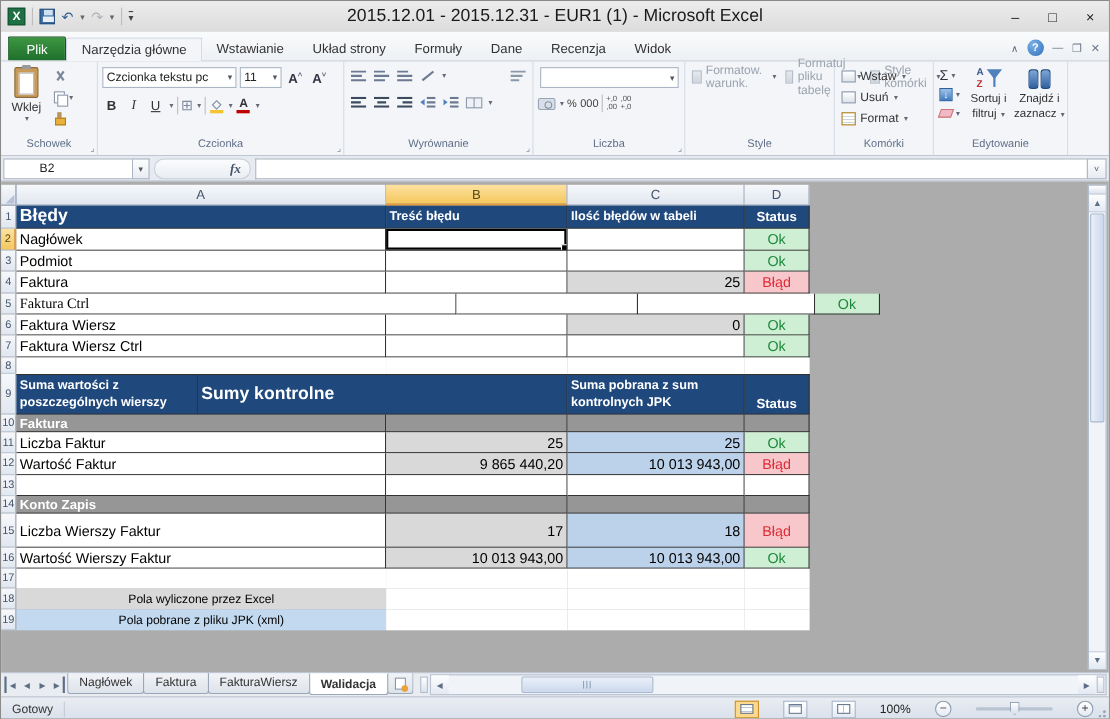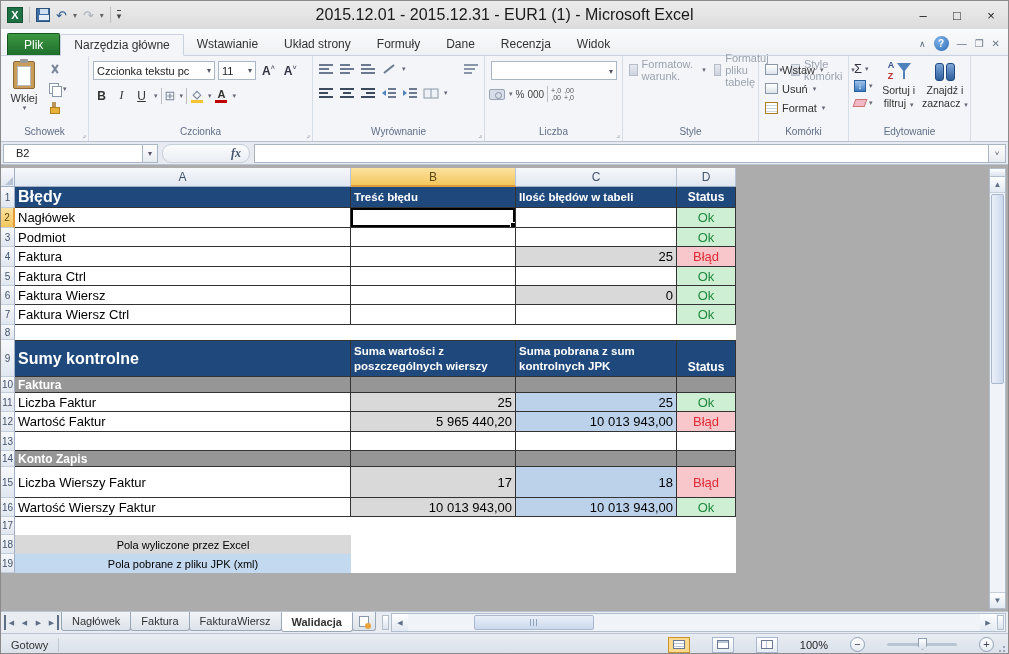--- a/index.html
+++ b/index.html
@@ -99,21 +99,21 @@
   .az-ic{position:relative;width:26px;height:24px;font-size:9px;font-weight:bold;}
   .az-ic .a{position:absolute;left:2px;top:0;color:#39518c;}
   .az-ic .z{position:absolute;left:2px;top:11px;color:#c03030;}
   .az-ic .fun{position:absolute;right:1px;top:3px;width:0;height:0;border-left:7px solid transparent;border-right:7px solid transparent;border-top:9px solid #4f81bd;}
   .az-ic .fun::after{content:"";position:absolute;left:-1px;top:-2px;width:2px;height:9px;background:#4f81bd;}
   .bino{display:flex;gap:2px;height:24px;align-items:center;}
   .bino i{width:9px;height:18px;background:linear-gradient(#7fa7d8,#2f5f9e);border:1px solid #234a7e;border-radius:3px;}
 
   
   .fbar{position:absolute;top:141px;left:0;right:0;height:23px;background:#E7EBF1;border-bottom:1px solid #B9C2CF;display:flex;align-items:center;}
-  .namebox{width:140px;height:19px;background:#fff;border:1px solid #ABB6C4;margin-left:2px;font-size:11px;display:flex;align-items:center;padding-left:12px;color:#222;}
+  .namebox{width:118px;height:19px;background:#fff;border:1px solid #ABB6C4;margin-left:2px;font-size:11px;display:flex;align-items:center;padding-left:32px;color:#222;}
   .name-car{width:15px;height:19px;border:1px solid #ABB6C4;border-left:none;background:linear-gradient(#fdfdfd,#e8ecf2);display:flex;align-items:center;justify-content:center;font-size:8px;color:#556;}
   .fxzone{width:88px;height:19px;margin-left:4px;background:linear-gradient(#fbfcfd,#e9edf3);border:1px solid #c6cfda;border-radius:9px;display:flex;align-items:center;justify-content:flex-end;padding-right:8px;}
   .fx{font-family:"Liberation Serif",serif;font-style:italic;font-weight:bold;font-size:12px;color:#44546a;}
   .finput{flex:1;height:19px;background:#fff;border:1px solid #ABB6C4;border-right:none;margin-left:4px;font-size:12px;padding:0 4px;color:#000;}
   .fexp{width:18px;height:19px;background:linear-gradient(#fdfdfd,#e8ecf2);border:1px solid #ABB6C4;display:flex;align-items:center;justify-content:center;font-size:8px;color:#556;margin-right:2px;}
 
   
   .sheet{position:absolute;top:164px;left:0;right:0;height:446px;background:#ACACAC;}
   .grid{position:absolute;left:0;top:3px;}
   .colrow{display:flex;height:19px;}
@@ -543,21 +543,21 @@
         </div>
         <div class="grow" style="height: 20px;">
           <div class="rowhead">4</div>
           <div class="c cellb" style="width: 336px;">Faktura</div>
           <div class="c cellb" style="width: 165px;"></div>
           <div class="c calc" style="width: 161px;">25</div>
           <div class="c err" style="width: 59px;">Błąd</div>
         </div>
         <div class="grow" style="height: 19px;">
           <div class="rowhead">5</div>
-          <div class="c cellb" style="width: 336px;">Faktura Ctrl</div>
+          <div class="c cellb" style="width: 400px; font-family: Liberation Serif, serif;">Faktura Ctrl</div>
           <div class="c cellb" style="width: 165px;"></div>
           <div class="c cellb" style="width: 161px;"></div>
           <div class="c ok" style="width: 59px;">Ok</div>
         </div>
         <div class="grow" style="height: 19px;">
           <div class="rowhead">6</div>
           <div class="c cellb" style="width: 336px;">Faktura Wiersz</div>
           <div class="c cellb" style="width: 165px;"></div>
           <div class="c calc" style="width: 161px;">0</div>
           <div class="c ok" style="width: 59px;">Ok</div>
@@ -571,43 +571,43 @@
         </div>
         <div class="grow" style="height: 15px;">
           <div class="rowhead">8</div>
           <div class="c plain" style="width: 336px;"></div>
           <div class="c plain" style="width: 165px;"></div>
           <div class="c plain" style="width: 161px;"></div>
           <div class="c plain" style="width: 59px;"></div>
         </div>
         <div class="grow" style="height: 37px;">
           <div class="rowhead">9</div>
+          <div class="c head wrap" style="width: 165px; border-top: 1px solid rgb(51, 51, 51);">Suma wartości z poszczególnych wierszy</div>
           <div class="c title1" style="width: 336px; border-top: 1px solid rgb(51, 51, 51);">Sumy kontrolne</div>
-          <div class="c head wrap" style="width: 165px; border-top: 1px solid rgb(51, 51, 51);">Suma wartości z poszczególnych wierszy</div>
           <div class="c head wrap" style="width: 161px; border-top: 1px solid rgb(51, 51, 51);">Suma pobrana z sum kontrolnych JPK</div>
           <div class="c head headc vb" style="width: 59px; border-top: 1px solid rgb(51, 51, 51);">Status</div>
         </div>
         <div class="grow" style="height: 16px;">
           <div class="rowhead">10</div>
           <div class="c sec" style="width: 336px;">Faktura</div>
           <div class="c sec" style="width: 165px;"></div>
           <div class="c sec" style="width: 161px;"></div>
           <div class="c sec" style="width: 59px;"></div>
         </div>
         <div class="grow" style="height: 19px;">
           <div class="rowhead">11</div>
           <div class="c cellb" style="width: 336px;">Liczba Faktur</div>
           <div class="c calc" style="width: 165px;">25</div>
           <div class="c jpk" style="width: 161px;">25</div>
           <div class="c ok" style="width: 59px;">Ok</div>
         </div>
         <div class="grow" style="height: 20px;">
           <div class="rowhead">12</div>
           <div class="c cellb" style="width: 336px;">Wartość Faktur</div>
-          <div class="c calc" style="width: 165px;">5 965 440,20</div>
+          <div class="c calc" style="width: 165px;">9 865 440,20</div>
           <div class="c jpk" style="width: 161px;">10 013 943,00</div>
           <div class="c err" style="width: 59px;">Błąd</div>
         </div>
         <div class="grow" style="height: 19px;">
           <div class="rowhead">13</div>
           <div class="c cellb" style="width: 336px;"></div>
           <div class="c cellb" style="width: 165px;"></div>
           <div class="c cellb" style="width: 161px;"></div>
           <div class="c cellb" style="width: 59px;"></div>
         </div>

